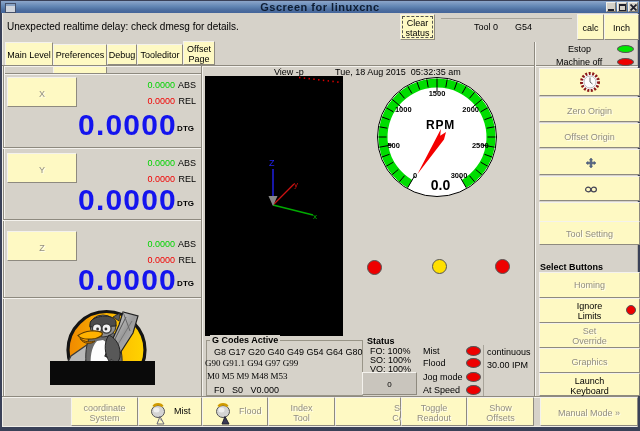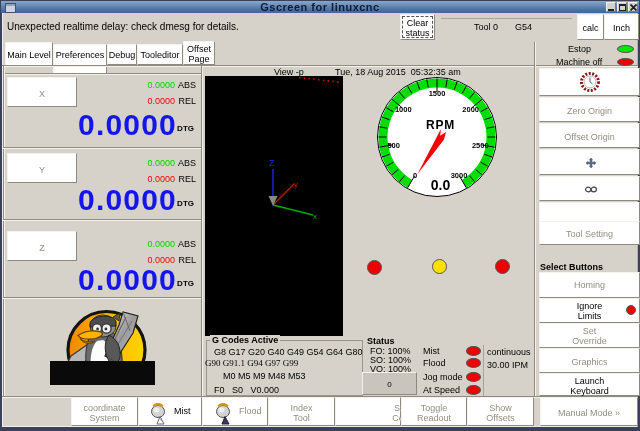--- a/index.html
+++ b/index.html
@@ -4,21 +4,21 @@
 <style>
 html,body{margin:0;padding:0;}
 body{width:640px;height:431px;overflow:hidden;font-family:"Liberation Sans",sans-serif;background:#3a4158;}
 .abs{position:absolute;}
 #title{position:absolute;left:1px;top:1px;width:638px;height:12px;background:linear-gradient(#8ca6ca,#6286b4 45%,#4d6e9f 75%,#44659a);}
 #title .txt{position:absolute;left:0;top:0;width:100%;text-align:center;font-size:11px;line-height:12px;font-weight:bold;color:#0e1d33;letter-spacing:0.5px;}
 .wbtn{position:absolute;top:1px;width:11px;height:10px;background:#d5d1c8;border:1px solid #f2f0ea;border-right-color:#7d7a70;border-bottom-color:#7d7a70;box-sizing:border-box;}
 #frame{position:absolute;left:2px;top:13px;width:636px;height:414px;background:#d6d2c9;}
 .t{position:absolute;font-size:9px;color:#000;white-space:nowrap;}
 .dis{color:#928e82;text-shadow:1px 1px 0 rgba(255,255,255,0.75);}
-.btn{position:absolute;background:#ffffff;border:1px solid #8e8a7f;border-top-color:#f4f2ed;border-left-color:#f4f2ed;box-sizing:border-box;text-align:center;}
+.btn{position:absolute;background:#fef9c3;border:1px solid #8e8a7f;border-top-color:#f4f2ed;border-left-color:#f4f2ed;box-sizing:border-box;text-align:center;}
 .btnlbl{width:100%;position:absolute;text-align:center;font-size:9px;line-height:10px;}
 .grn{color:#00d400;}
 .red{color:#f20000;}
 .sepv{position:absolute;width:1px;background:#8e8a7f;border-right:1px solid #f4f2ed;}
 .seph{position:absolute;height:1px;background:#8e8a7f;border-bottom:1px solid #f4f2ed;}
 .led{position:absolute;border-radius:50%;border:1px solid #555;box-sizing:border-box;}
 .dro{position:absolute;font-weight:bold;color:#1414ee;font-size:30px;letter-spacing:1.2px;}
 </style>
 </head>
 <body>
@@ -238,21 +238,21 @@
   </div>
 
   <div class="led" style="left:164px;top:195px;width:15px;height:15px;background:#ee0000;"></div>
   <div class="led" style="left:229px;top:194px;width:15px;height:15px;background:#ffe000;"></div>
   <div class="led" style="left:292px;top:194px;width:15px;height:15px;background:#ee0000;"></div>
 
   <div class="abs" style="left:3px;top:275px;width:155px;height:54px;border:1px solid #999588;"></div>
   <div class="t" style="left:7px;top:270px;font-weight:bold;background:#d6d2c9;padding:0 2px;">G Codes Active</div>
   <div class="t" style="left:11px;top:282px;">G8 G17 G20 G40 G49 G54 G64 G80</div>
   <div class="t" style="left:2px;top:293px;font-family:Liberation Serif, serif;">G90 G91.1 G94 G97 G99</div>
-  <div class="t" style="left:20px;top:306px;">M0 M5 M9 M48 M53</div>
+  <div class="t" style="left:4px;top:306px;font-family:Liberation Serif, serif;">M0 M5 M9 M48 M53</div>
   <div class="t" style="left:11px;top:320px;">F0&nbsp;&nbsp;&nbsp;S0&nbsp;&nbsp;&nbsp;V0.000</div>
 
   <div class="t" style="left:164px;top:271px;font-weight:bold;">Status</div>
   <div class="t" style="left:167px;top:281px;">FO: 100%</div>
   <div class="t" style="left:167px;top:290px;">SO: 100%</div>
   <div class="t" style="left:167px;top:299px;">VO: 100%</div>
   <div class="btn" style="left:159px;top:307px;width:55px;height:23px;background:#c9c5bd;">
         <div class="btnlbl" style="top:7px;font-size:8px;">0</div>
       </div>
   <div class="t" style="left:220px;top:281px;">Mist</div>

